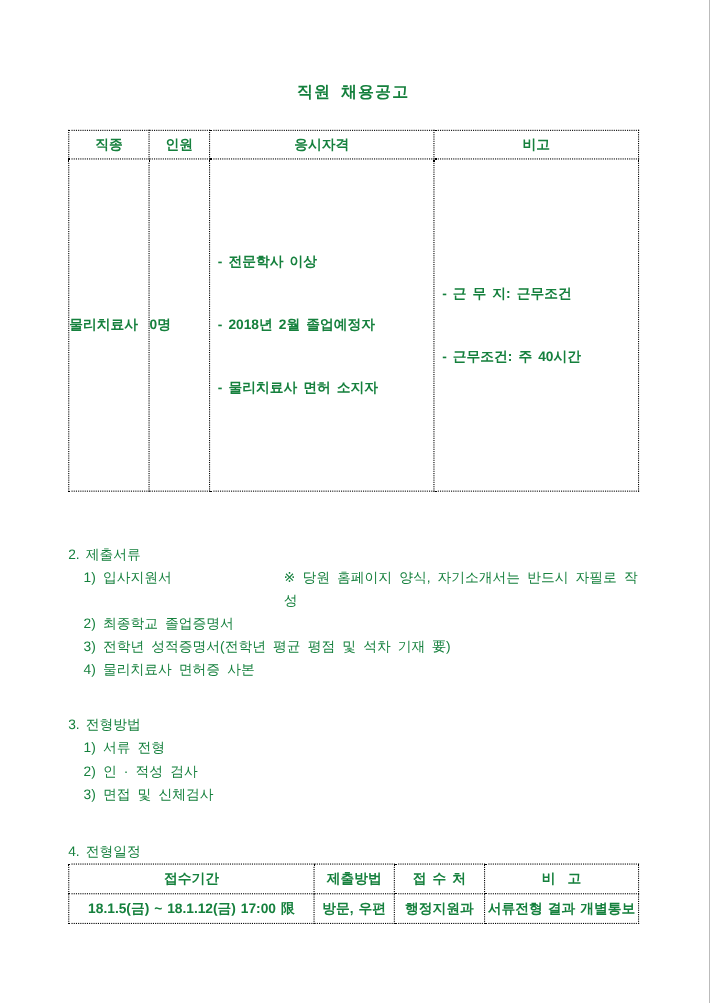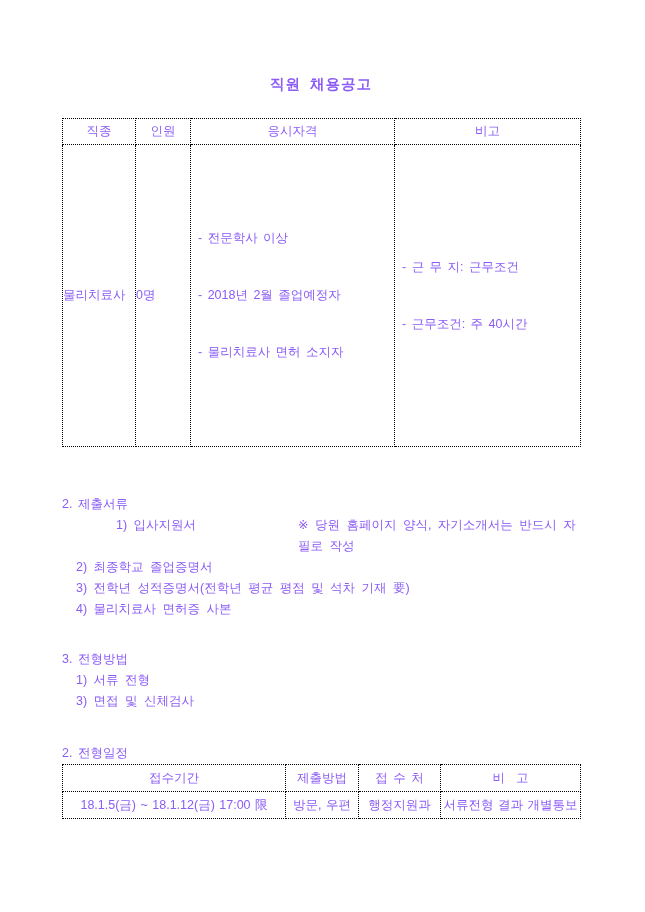--- a/index.html
+++ b/index.html
@@ -1,35 +1,35 @@
 <!DOCTYPE html>
 <html><head>
 <meta charset="utf-8">
 <style>
   html,body{margin:0;padding:0;background:#888;}
   .page{
     position:relative;width:645px;height:912px;margin:0 auto;background:#ffffff;
-    font-family:"Liberation Sans","DejaVu Sans",sans-serif;color:#8b5cf6;
+    font-family:"Liberation Sans","DejaVu Sans",sans-serif;color:#15803d;
     font-size:12.5px;line-height:21px;overflow:hidden;
   }
   .content{padding:0 65px 0 62px;}
   .doc-title{margin-top:74px;text-align:center;font-weight:bold;font-size:14.5px;letter-spacing:1px;word-spacing:4px;}
   .intro{margin-top:43px;padding-left:5px;word-spacing:3px;}
   .section-heading{margin:0;word-spacing:2px;}
   .s1{margin-top:23px;}
   table{border-collapse:collapse;width:100%;table-layout:fixed;word-spacing:2px;}
-  td,th{border:1px dotted #000;font-weight:normal;padding:0;white-space:pre;margin-left:40px;}
+  td,th{border:1px dotted #000;font-weight:bold;padding:0;white-space:pre;margin-left:40px;}
   .t1 th{height:25px;text-align:center;}
   .t1 td{vertical-align:middle;}
   .t1 .lines{line-height:19px;padding:4px 7px;white-space:pre;}
   .t1 .c-center{text-align:left;}
   .s2{margin-top:47px;}
   .sec-items{padding-left:14px;word-spacing:3px;}
   .item-row{display:flex;}
-  .item-first{width:182px;flex:none;margin-left:40px;}
+  .item-first{width:182px;flex:none;}
   .s3{margin-top:29px;}
   .s4{margin-top:31px;}
   .t2 th{height:26px;text-align:center;}
   .t2 td{height:26px;text-align:center;word-spacing:1px;}
 </style>
 </head>
 <body>
 
 <div class="page">
   <div class="content">
@@ -83,26 +83,27 @@
         <div>2) 최종학교 졸업증명서</div>
         <div>3) 전학년 성적증명서(전학년 평균 평점 및 석차 기재 要)</div>
         <div>4) 물리치료사 면허증 사본</div>
       </div>
     </div>
 
     <div class="s3">
       <div class="section-heading">3. 전형방법</div>
       <div class="sec-items">
         <div>1) 서류 전형</div>
+        <div>2) 인 · 적성 검사</div>
         <div>3) 면접 및 신체검사</div>
       </div>
     </div>
 
     <div class="s4">
-      <div class="section-heading">2. 전형일정</div>
+      <div class="section-heading">4. 전형일정</div>
       <table class="t2">
         <colgroup>
           <col style="width:223px">
             <col style="width:73px">
             <col style="width:82px">
             <col style="width:140px">
         </colgroup>
         <tbody>
             <tr>
           <th>접수기간</th>

